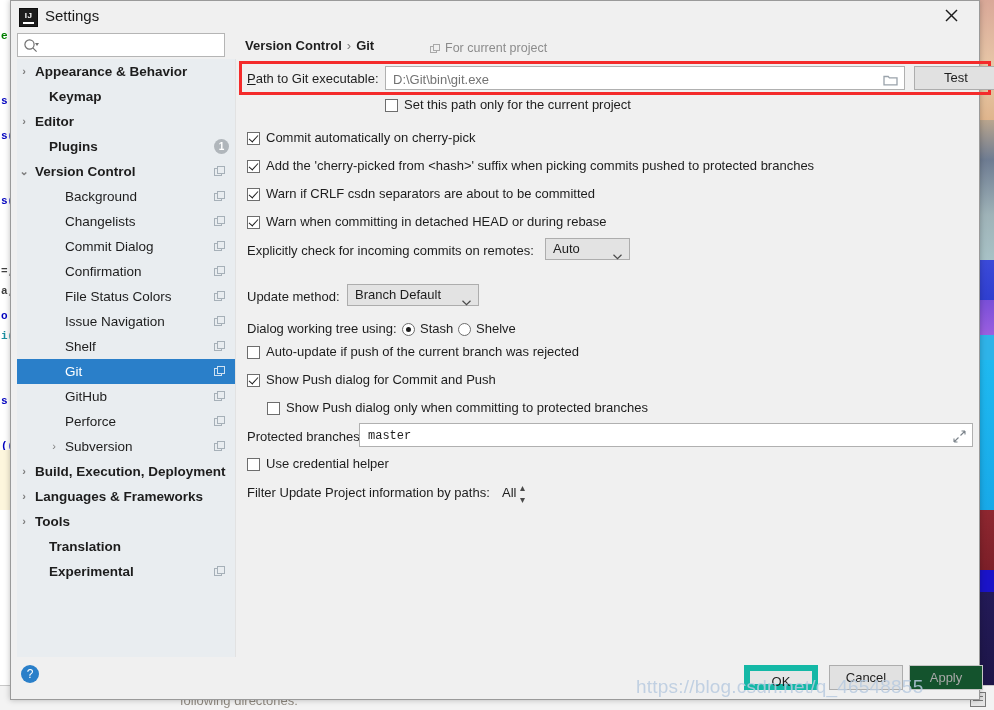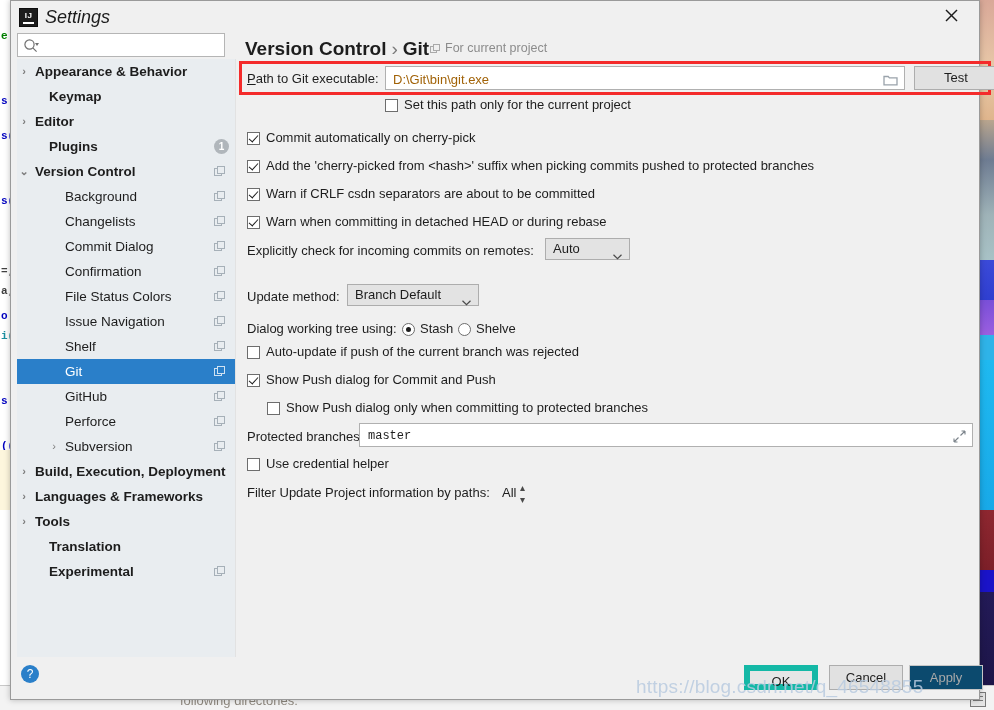--- a/index.html
+++ b/index.html
@@ -68,21 +68,21 @@
     position: absolute; left: 0; right: 0; top: 2px;
     text-align: center; color: #fff;
     font-family: "Liberation Sans", sans-serif;
     font-size: 8px; font-weight: bold; letter-spacing: .5px;
   }
   .ij-logo i {
     position: absolute; left: 3px; right: 3px; bottom: 2px; height: 2px; background:#fff;
   }
   .title-text {
     position: absolute; left: 34px; top: 6px;
-    font-size: 18px; color: #1b1b1b; font-style: italic;
+    font-size: 15px; color: #1b1b1b;
   }
   .close-btn {
     position: absolute; right: 4px; top: 0; width: 46px; height: 30px;
     cursor: default;
   }
   .close-btn svg { position: absolute; left: 16px; top: 8px; }
 
   
   .search-wrap {
     position: absolute; left: 6px; top: 32px; width: 208px; height: 24px;
@@ -122,21 +122,21 @@
   .tree-row.sel .copy-ic b { border-color: #cfe2f2; background: #2a7fc9; }
   .badge1 {
     position: absolute; right: 6px; top: 5px;
     width: 15px; height: 15px; border-radius: 50%;
     background: #b0b6bb; color: #fff; font-size: 10px;
     text-align: center; line-height: 15px;
   }
 
   
   .panel { position: absolute; left: 226px; top: 32px; right: 0; bottom: 42px; background: #f0f0f0; }
-  .breadcrumb { position: absolute; left: 8px; top: 5px; font-size: 19px; font-weight: bold; color: #1d1d1d; }
+  .breadcrumb { position: absolute; left: 8px; top: 5px; font-size: 13px; font-weight: bold; color: #1d1d1d; }
   .crumb-sep { color: #7a7a7a; font-weight: normal; padding: 0 5px; }
   .for-proj { position: absolute; left: 193px; top: 8px; font-size: 12.5px; color: #8c8c8c; }
   .for-proj-ic { position: absolute; left: 193px; top: 11px; width: 10px; height: 10px; }
   .for-proj-ic b { position: absolute; border: 1px solid #a9a9a9; box-sizing: border-box; background:#f0f0f0; }
   .for-proj-ic b.a { left:0; top:2px; width:7px; height:7px; }
   .for-proj-ic b.c { left:3px; top:0; width:7px; height:7px; }
 
   .redbox {
     position: absolute; left: 2px; top: 28px; width: 752px; height: 34px;
     border: 3px solid #f42b2b; box-sizing: border-box;
@@ -145,21 +145,21 @@
 
   .path-label { position: absolute; left: 10px; top: 38px; font-size: 13px; color: #1d1d1d; }
   .path-label u { text-decoration: underline; }
   .path-field {
     position: absolute; left: 148px; top: 33px; width: 520px; height: 24px;
     background: #fff; border: 1px solid #b0b0b0; box-sizing: border-box;
   }
   .path-field input {
     position: absolute; left: 5px; top: 0; right: 26px; height: 22px;
     border: none; outline: none; background: transparent;
-    font-family: "Liberation Sans", sans-serif; font-size: 13px; color: #a16207;
+    font-family: "Liberation Sans", sans-serif; font-size: 13px; color: #737373;
   }
   .folder-ic { position: absolute; right: 6px; top: 5px; }
   .test-btn {
     position: absolute; left: 677px; top: 33px; width: 84px; height: 24px;
     background: #e1e1e1; border: 1px solid #adadad; box-sizing: border-box;
     font-size: 13px; color: #1d1d1d; line-height: 22px; text-align: center;
     cursor: default;
   }
 
   
@@ -198,21 +198,21 @@
     position: absolute; left: 10px; top: 8px; width: 18px; height: 18px;
     border-radius: 50%; background: #2a7fc9; color: #fff;
     font-size: 12px; text-align: center; line-height: 18px; cursor: default;
   }
   .btn {
     position: absolute; top: 8px; height: 25px; width: 74px;
     background: #e1e1e1; border: 1px solid #adadad; box-sizing: border-box;
     font-size: 13px; color: #1d1d1d; line-height: 23px; text-align: center; cursor: default;
   }
   .btn.primary { background: #e6e6e6; border: 6px solid #14b8a6; line-height: 21px; }
-  .btn.disabled { color: #a9a9a9; border-color: #c6c6c6; background: #0c4a6e; }
+  .btn.disabled { color: #a9a9a9; border-color: #c6c6c6; background: #14532d; }
 
   .watermark {
     position: absolute; left: 636px; top: 676px;
     font-size: 19px; color: #b9cbe0; opacity: .85;
     font-family: "Liberation Sans", sans-serif;
     letter-spacing: .2px; pointer-events: none; white-space: nowrap;
   }
 </style>
 </head>
 <body>

